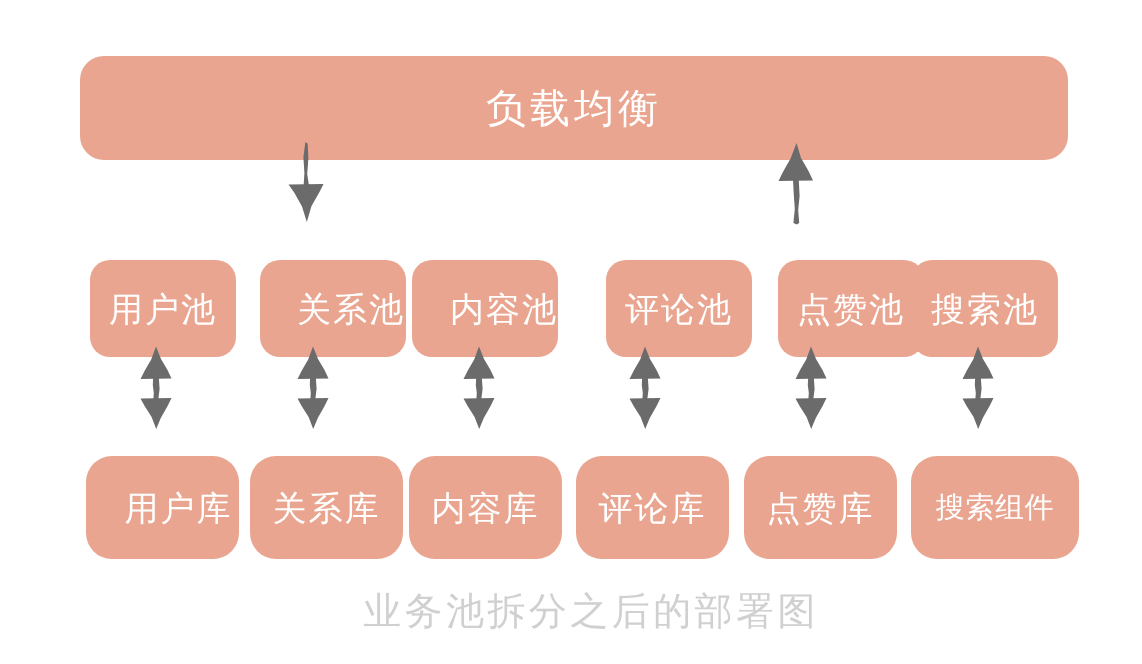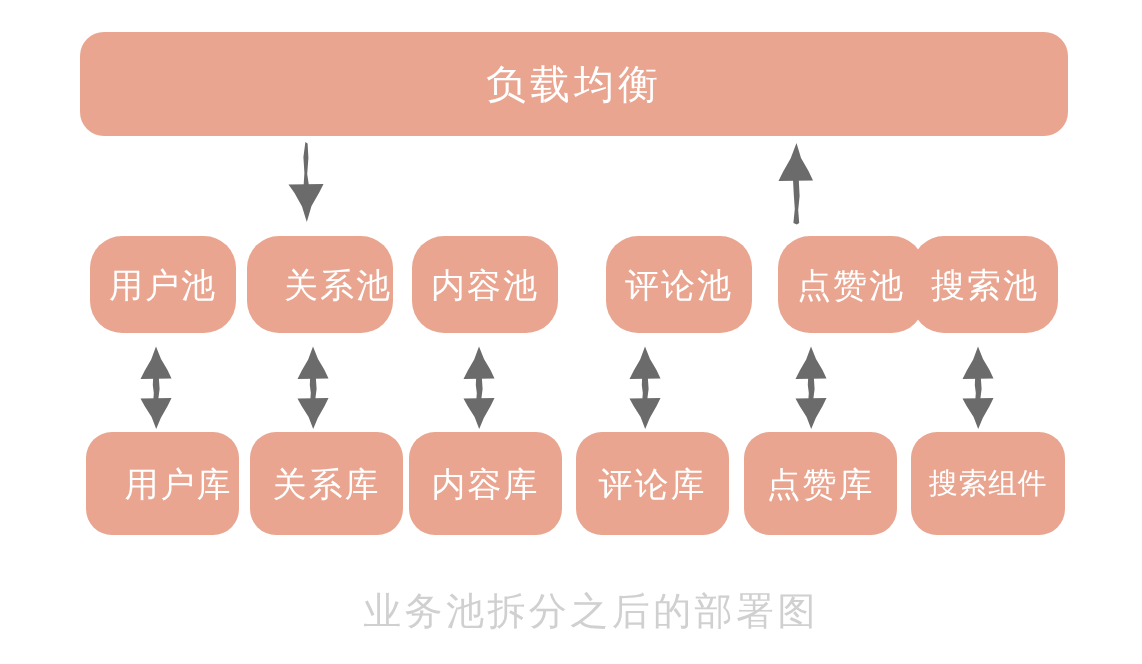--- a/index.html
+++ b/index.html
@@ -30,50 +30,51 @@
     display: flex;
     align-items: center;
     justify-content: center;
     box-sizing: border-box;
     letter-spacing: 0.06em;
     font-family: "DejaVu Sans", sans-serif;
     font-weight: 400;
     line-height: 1;
     text-align: center;
     user-select: none;
+    margin-top: 24px;
   }
 
   .lb-bar {
     left: 80px;
     top: 32px;
     width: 988px;
     height: 104px;
     border-radius: 24px;
     font-size: 40px;
     letter-spacing: 0.10em;
   }
 
   .pool {
     width: 146px;
     height: 97px;
-    border-radius: 32px;
+    border-radius: 20px;
     font-size: 34px;
     top: 236px;
   }
 
   .store {
     width: 153px;
     height: 103px;
     border-radius: 26px;
     font-size: 34px;
     top: 432px;
   }
 
   .store.wide {
-    width: 154px;
+    width: 168px;
     font-size: 29px;
     letter-spacing: 0.02em;
   }
 
   
   .arrow {
     position: absolute;
   }
   .arrow svg { display: block; }
 
@@ -111,24 +112,24 @@
   <div class="arrow" style="left:776px; top:140px;">
     <svg width="40" height="86" viewBox="0 0 40 86">
       <path d="M20.5 3 L25.0 18 L32.5 31 L37.0 40.5 L2.5 41.0 L7.2 31.5 L14.6 18.5 Z" fill="#6b6b6b"></path>
       <path d="M17.0 40 L22.8 40 L23.6 56 L22.2 70 L23.2 83 L20.8 84.5 L17.4 83 L18.8 69 L17.8 55 Z" fill="#6b6b6b"></path>
     </svg>
   </div>
 
   <div class="node pool" style="left:90px;">
     <span>用户池</span>
   </div>
-  <div class="node pool" style="left:247px;padding-left:36px;">
+  <div class="node pool" style="left:260px;padding-left:36px;">
     <span>关系池</span>
   </div>
-  <div class="node pool" style="left:412px;">
+  <div class="node pool" style="left:412px;justify-content:flex-end;">
     <span>内容池</span>
   </div>
   <div class="node pool" style="left:606px;">
     <span>评论池</span>
   </div>
   <div class="node pool" style="left:778px;">
     <span>点赞池</span>
   </div>
   <div class="node pool" style="left:912px;">
     <span>搜索池</span>

